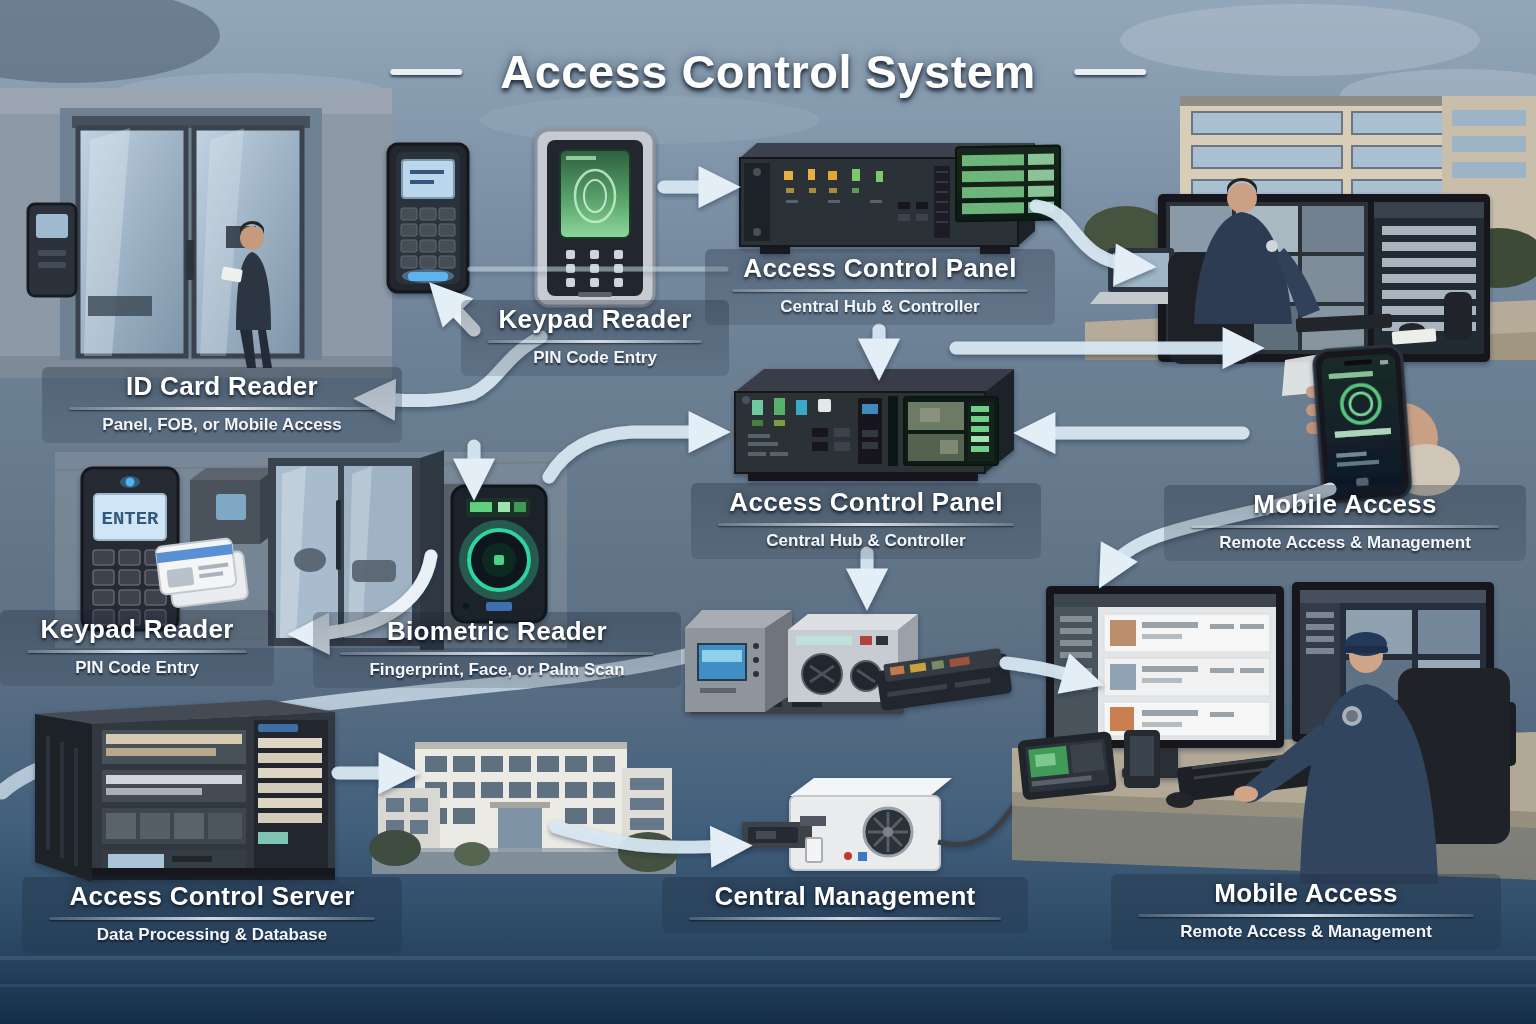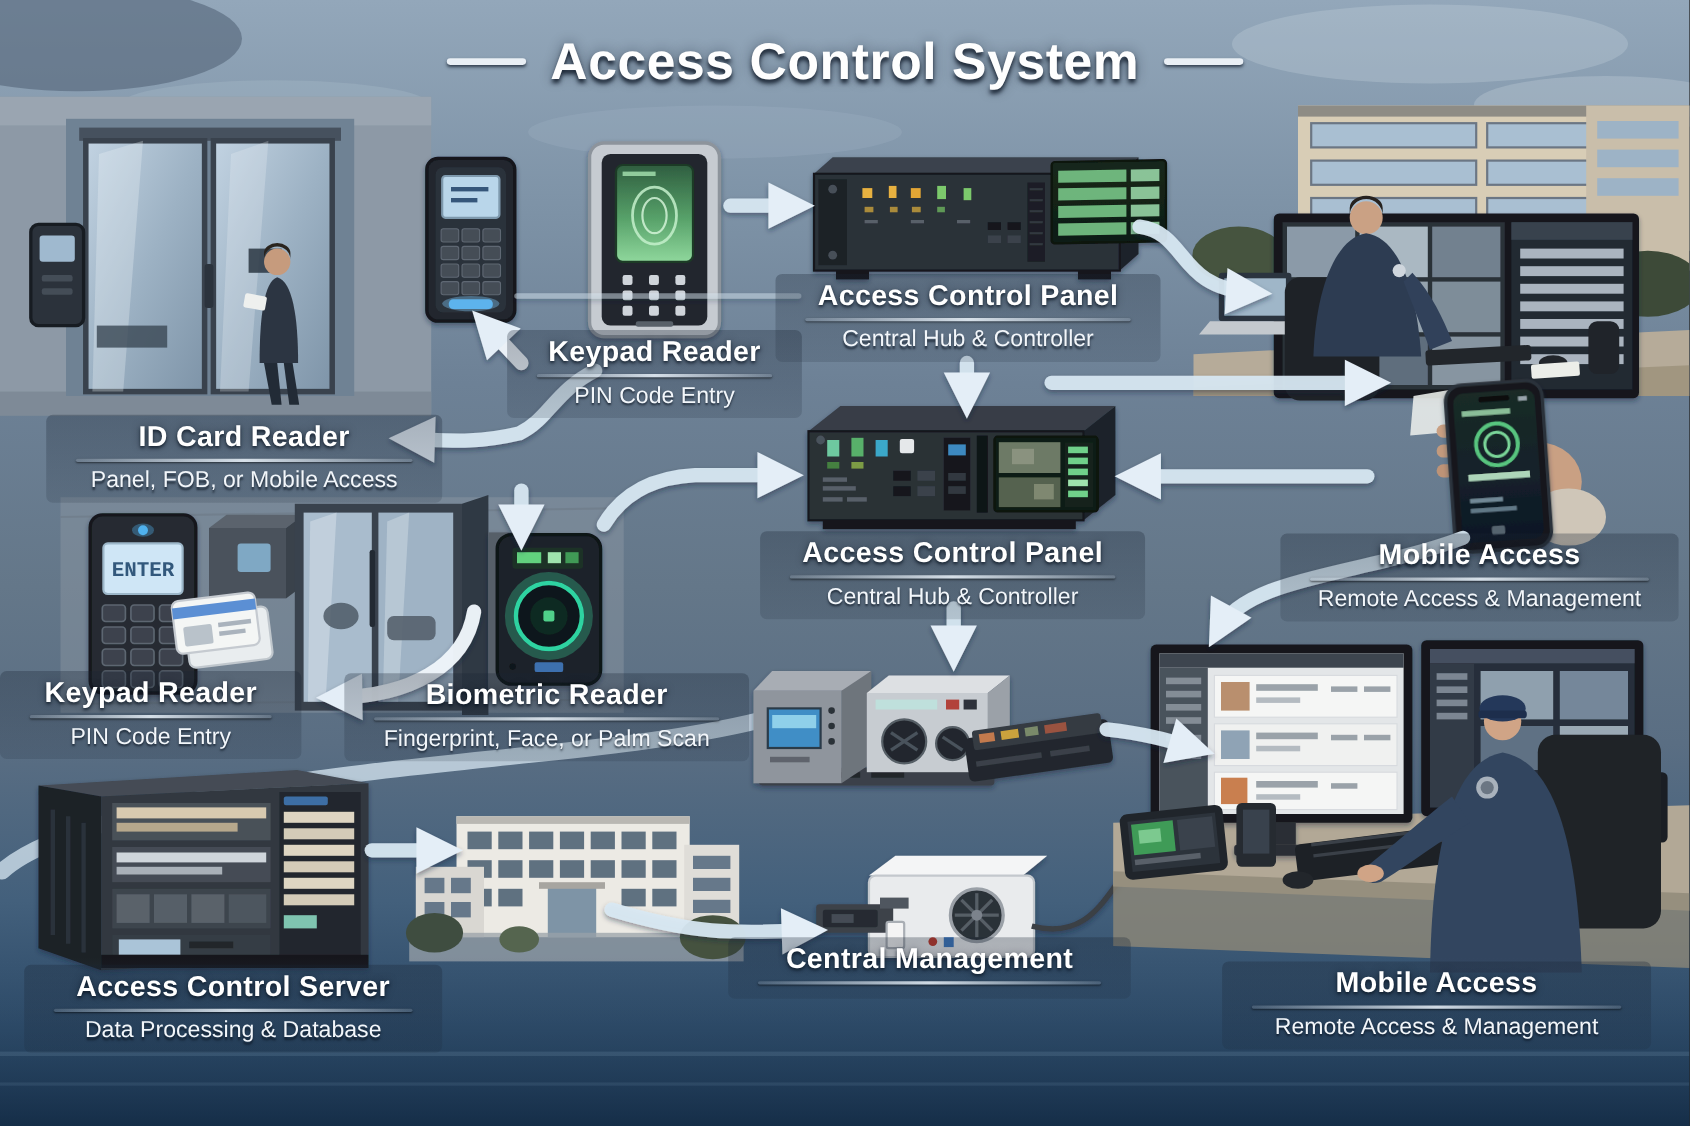--- a/index.html
+++ b/index.html
@@ -16,28 +16,28 @@
     position:absolute;transform:translateX(-50%);text-align:center;
     color:var(--label-text,#ffffff);padding:4px 25px 8px;border-radius:6px;
     background:linear-gradient(180deg,rgba(24,35,50,.30),rgba(24,35,50,.16));
     z-index:5;
   }
   .nl-title{font-size:26px;font-weight:bold;letter-spacing:.3px;
     text-shadow:0 2px 3px rgba(8,18,30,.8),0 0 8px rgba(8,18,30,.35);}
   .nl-divider{height:3px;margin:5px 2px 5px;border-radius:2px;
     background:linear-gradient(90deg,rgba(232,240,248,.15),rgba(236,244,251,.85),rgba(232,240,248,.15));
     box-shadow:0 1px 2px rgba(0,0,0,.55);}
-  .nl-sub{font-size:21px;font-weight:400;color:#f2f6fa;
+  .nl-sub{font-size:17px;font-weight:700;color:#f2f6fa;
     text-shadow:0 2px 2px rgba(8,18,30,.75);}
   .main-title{
     position:absolute;left:50%;top:28px;transform:translateX(-50%);
     display:flex;align-items:center;gap:22px;z-index:6;white-space:nowrap;
   }
   .main-title h1{
-    margin:0;font-size:47px;font-weight:bold;color:#fefefe;letter-spacing:.5px;
+    margin:16px;font-size:47px;font-weight:bold;color:#fefefe;letter-spacing:.5px;
     text-shadow:0 3px 4px rgba(10,20,34,.85),0 0 12px rgba(10,20,34,.4);
   }
   .dash{width:72px;height:6px;border-radius:3px;background:#e9eff5;
     box-shadow:0 2px 3px rgba(10,20,34,.7);}
 </style>
 </head>
 <body>
 
 <div class="stage">
 
@@ -666,21 +666,21 @@
   <div class="nl-divider"></div>
   <div class="nl-sub">PIN Code Entry</div>
 </div>
 
 <div class="node-label" style="left:880px;top:249px;width:300px">
   <div class="nl-title">Access Control Panel</div>
   <div class="nl-divider"></div>
   <div class="nl-sub">Central Hub &amp; Controller</div>
 </div>
 
-<div class="node-label" style="left:222px;top:377px;width:310px">
+<div class="node-label" style="left:222px;top:367px;width:310px">
   <div class="nl-title">ID Card Reader</div>
   <div class="nl-divider"></div>
   <div class="nl-sub">Panel, FOB, or Mobile Access</div>
 </div>
 
 <div class="node-label" style="left:866px;top:483px;width:300px">
   <div class="nl-title">Access Control Panel</div>
   <div class="nl-divider"></div>
   <div class="nl-sub">Central Hub &amp; Controller</div>
 </div>
@@ -702,21 +702,21 @@
   <div class="nl-divider"></div>
   <div class="nl-sub">Data Processing &amp; Database</div>
 </div>
 
 <div class="node-label" style="left:497px;top:612px;width:318px">
   <div class="nl-title">Biometric Reader</div>
   <div class="nl-divider"></div>
   <div class="nl-sub">Fingerprint, Face, or Palm Scan</div>
 </div>
 
-<div class="node-label" style="left:845px;top:852px;width:316px">
+<div class="node-label" style="left:845px;top:877px;width:316px">
   <div class="nl-title">Central Management</div>
   <div class="nl-divider"></div>
 </div>
 
 <div class="node-label" style="left:1306px;top:874px;width:340px">
   <div class="nl-title">Mobile Access</div>
   <div class="nl-divider"></div>
   <div class="nl-sub">Remote Access &amp; Management</div>
 </div>
 

